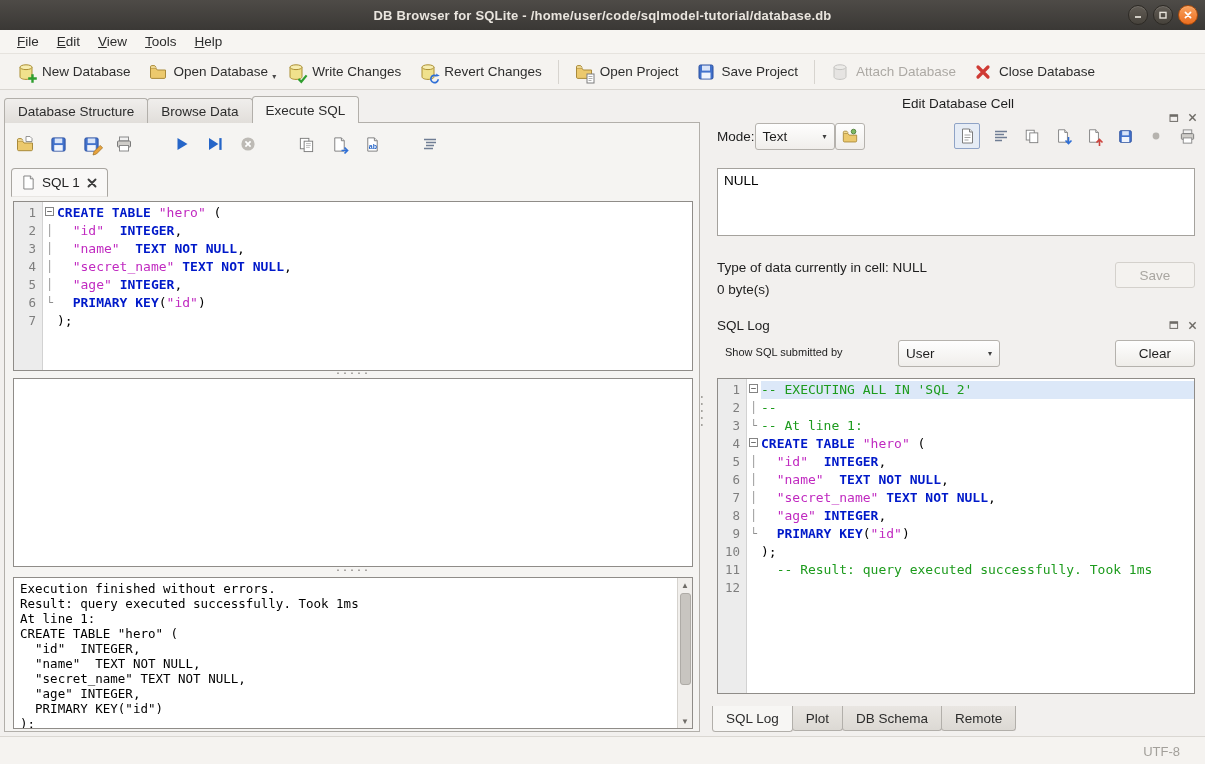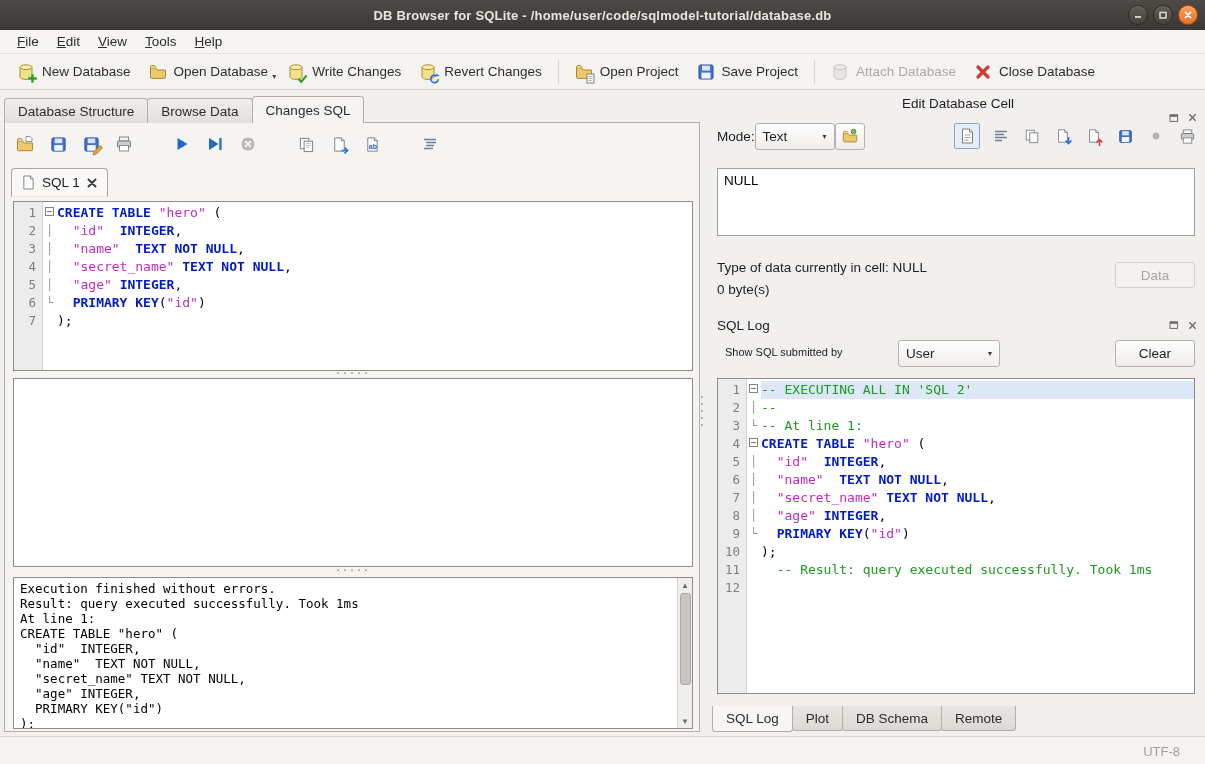--- a/index.html
+++ b/index.html
@@ -230,21 +230,21 @@
             <path d="M4 4l10 10M14 4L4 14" stroke="#cf3a34" stroke-width="3.2" stroke-linecap="round"></path>
           </svg>
       </span>
       <span class="lbl">Close Database</span>
     </div>
   </div>
 
   <div class="main-tabs">
     <div class="tab">Database Structure</div>
     <div class="tab">Browse Data</div>
-    <div class="tab active">Changes SQL</div>
+    <div class="tab active">Execute SQL</div>
   </div>
 
   <div class="left-frame">
     <div class="sql-toolbar">
       <span class="sql-tbtn">
           <svg width="18" height="18" viewBox="0 0 18 18">
             <path d="M1.5 6h5l1.5 2h8.5v6.5c0 .7-.5 1.2-1.2 1.2H2.7c-.7 0-1.2-.5-1.2-1.2z" fill="#ecc96d" stroke="#a98a3b"></path>
             <path d="M1.5 6V4.8c0-.7.5-1.2 1.2-1.2h2.7l1.5 1.8" fill="#f4dd95" stroke="#a98a3b"></path>
             <path d="M10 1.5h4l2 2v3h-6z" fill="#fff" stroke="#7d7d7d" stroke-width=".8"></path>
           </svg>
@@ -493,21 +493,21 @@
             <rect x="2.5" y="6" width="13" height="6" rx="1" fill="#cfcdc9" stroke="#7a7a7a"></rect>
             <rect x="4.5" y="10.5" width="9" height="5.5" fill="#fff" stroke="#8a8a8a"></rect>
           </svg>
         </span>
     </div>
 
     <div class="cell-editor"><span>NULL</span></div>
 
     <div class="cell-info ci1">Type of data currently in cell: NULL</div>
     <div class="cell-info ci2">0 byte(s)</div>
-    <button class="btn disabled apply-btn">Data</button>
+    <button class="btn disabled apply-btn">Save</button>
 
     <div class="dock-header h2">
       <span>SQL Log</span>
       <span class="dock-btns">
         <span class="dock-btn">
             <svg width="10" height="10" viewBox="0 0 10 10">
               <rect x="1" y="1.8" width="7.6" height="6.6" fill="none" stroke="#6e6b66"></rect>
               <rect x="1" y="1.8" width="7.6" height="2" fill="#6e6b66"></rect>
             </svg>
           </span>

